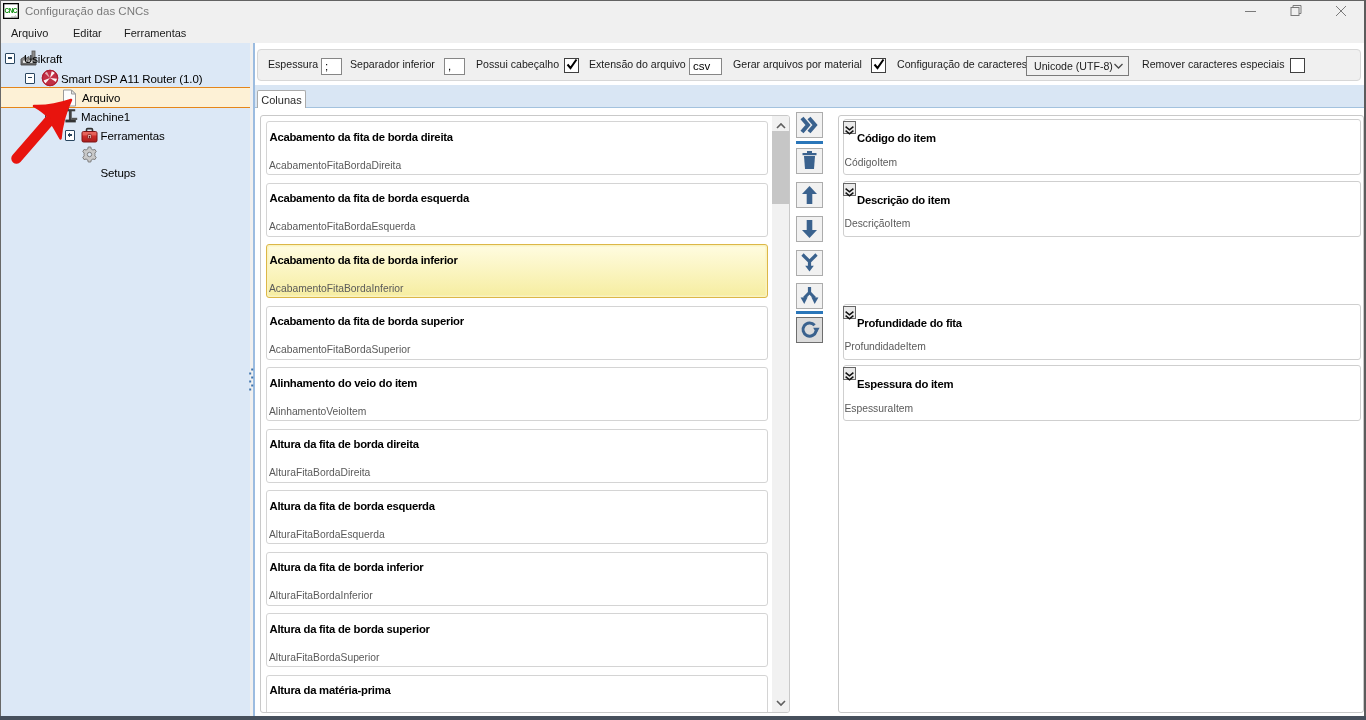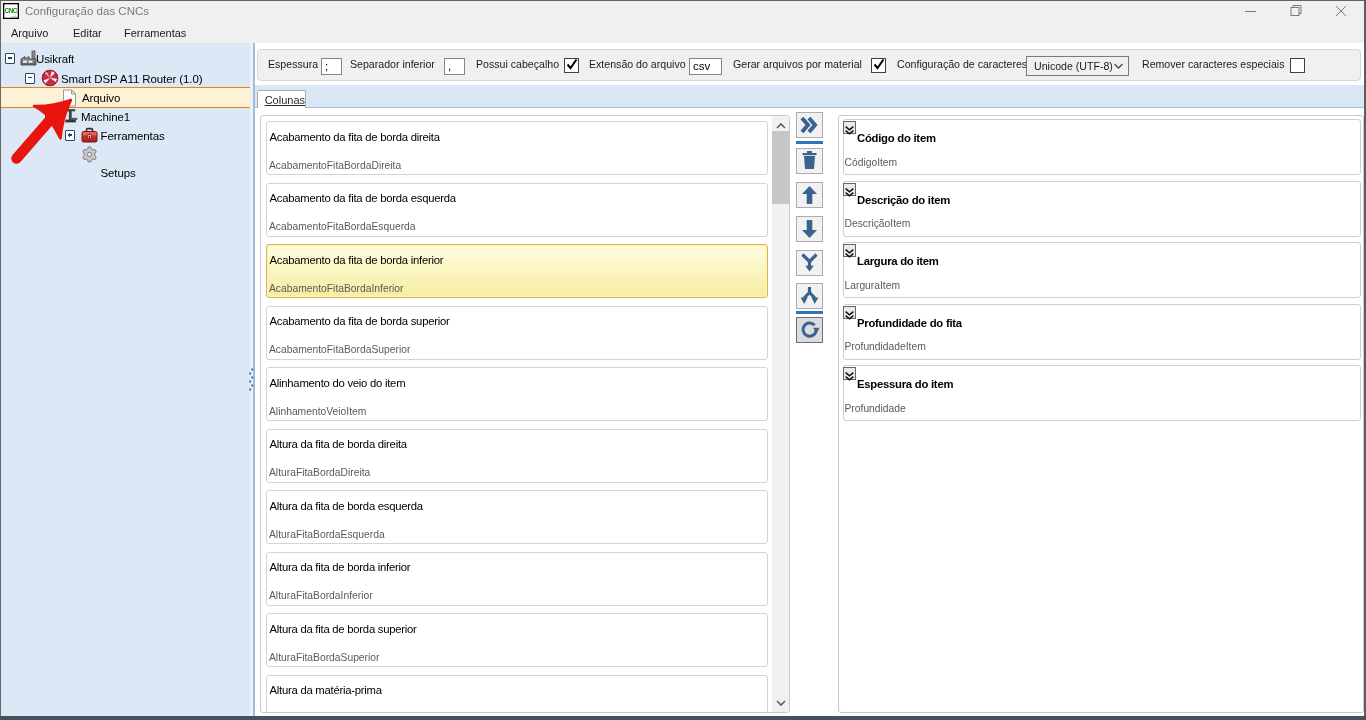--- a/index.html
+++ b/index.html
@@ -36,26 +36,26 @@
 #contentbg { left:255px; top:43px; width:1109px; height:673px; background:#fff; }
 #toolbar { left:257px; top:49px; width:1104px; height:32px; background:#f0f0f0; border:1px solid #d7d7d7; border-radius:4px; }
 .tblabel { top:57.5px; font-size:10.6px; color:#1b1b1b; white-space:nowrap; }
 .tbinput { top:58px; height:17px; background:#fff; border:1px solid #868686; font-size:11.5px; color:#000; padding-left:3px; line-height:15px; }
 .cb { top:58px; width:15px; height:15px; background:#fff; border:1.6px solid #404040; }
 .checkmark { position:absolute; left:0px; top:-2px; }
 #dropdown { left:1026px; top:56px; width:103px; height:20px; background:#f0f0f0; border:1px solid #7a7a7a; font-size:10.6px; color:#1b1b1b; line-height:18px; padding-left:7px; }
 
 
 #tabstrip { left:255px; top:85px; width:1109px; height:23px; background:#d9e6f4; border-bottom:1px solid #a3c2de; }
-#tab { left:257px; top:90px; width:49px; height:18px; background:#fff; border:1px solid #ababab; border-bottom:none; border-radius:2px 2px 0 0; font-size:11px; color:#2a2a2a; text-align:right; line-height:19px;text-decoration:underline; }
+#tab { left:257px; top:90px; width:49px; height:18px; background:#fff; border:1px solid #ababab; border-bottom:none; border-radius:2px 2px 0 0; font-size:11px; color:#2a2a2a; text-align:center; line-height:19px; }
 
 
 #midbox { left:260px; top:115px; width:530px; height:598px; background:#fff; border:1px solid #c9c9c9; border-radius:3px; overflow:hidden; }
 .card { position:absolute; left:5px; width:502px; height:54px; background:#fff; border:1px solid #d4d4d4; border-radius:3px; }
-.card .t { position:absolute; left:2.5px; top:8.5px; font-size:11.3px; letter-spacing:-0.25px; font-weight:normal; color:#000; white-space:nowrap; }
+.card .t { position:absolute; left:2.5px; top:8.5px; font-size:11.3px; letter-spacing:-0.25px; font-weight:bold; color:#000; white-space:nowrap; }
 .card .s { position:absolute; left:2px; top:37.5px; font-size:10.3px; color:#5a5a5a; white-space:nowrap; }
 .card.sel { background:linear-gradient(#fffce1, #f6eda0); border:1px solid #dcb747; box-shadow:0 0 0 1.5px #faf3c0 inset; }
 
 
 #mscroll { left:511px; top:0px; width:18px; height:596px; background:#f1f1f1; }
 #mthumb { left:0px; top:15px; width:18px; height:73px; background:#c6c6c6; }
 .schev { stroke:#5f5f5f; stroke-width:1.6; fill:none; }
 
 
 .abtn { left:796px; width:27px; height:26px; background:#f1f1f1; border:1px solid #acacac; }
@@ -125,21 +125,21 @@
  <path d="M 1 9 L 5 6.5 L 5 9 L 9 6.5 L 9 9 L 16 9 L 16 15 L 1 15 Z" fill="url(#fg)" stroke="#4d4d4d" stroke-width="0.9"></path>
  <rect x="3" y="10.5" width="4" height="2.4" fill="#e8e8e8"></rect>
  <rect x="8.5" y="10.5" width="4" height="2.4" fill="#e8e8e8"></rect>
  <defs>
       <linearGradient id="fg" x1="0" y1="0" x2="0" y2="1">
         <stop offset="0" stop-color="#9a9a9a"></stop>
         <stop offset="1" stop-color="#5f5f5f"></stop>
       </linearGradient>
     </defs>
 </svg>
-<div class="abs treetext" style="left:36px;top:53.3px">Usikraft</div>
+<div class="abs treetext" style="left:24px;top:53.3px">Usikraft</div>
 
 <svg class="abs" style="left:41px;top:69px" width="18" height="18" viewBox="0 0 18 18">
  <circle cx="9" cy="9" r="7.7" fill="#c23046" stroke="#b01f33" stroke-width="1"></circle>
  <path d="M 9 9 L 10.8 1.7 L 14.2 3.6 Z" fill="#fff" opacity="0.95"></path>
  <path d="M 9 9 L 16.3 9.8 L 15 13 Z" fill="#fff" opacity="0.95"></path>
  <path d="M 9 9 L 4.2 14.8 L 2.4 11.6 Z" fill="#fff" opacity="0.95"></path>
  <path d="M 9 9 L 3 3.6 L 5.5 2 Z" fill="#fff" opacity="0.6"></path>
  <circle cx="9" cy="9" r="7.7" fill="none" stroke="#b01f33" stroke-width="1.2"></circle>
 </svg>
 <div class="abs treetext" style="left:61px;top:72.5px">Smart DSP A11 Router (1.0)</div>
@@ -319,39 +319,32 @@
       <div class="t">Código do item</div>
       <div class="s">CódigoItem</div>
     </div>
  <div class="rcard" style="top:64.5px">
       <div class="chevbtn"><svg width="11" height="11" viewBox="0 0 11 11">
           <path d="M 1.6 1.6 L 5.5 4.8 L 9.4 1.6 M 1.6 5.7 L 5.5 8.9 L 9.4 5.7" fill="none" stroke="#111" stroke-width="1.5"></path>
         </svg></div>
       <div class="t">Descrição do item</div>
       <div class="s">DescriçãoItem</div>
     </div>
- <div class="rcard" style="top:126px">
-      <div class="chevbtn"><svg width="11" height="11" viewBox="0 0 11 11">
-          <path d="M 1.6 1.6 L 5.5 4.8 L 9.4 1.6 M 1.6 5.7 L 5.5 8.9 L 9.4 5.7" fill="none" stroke="#111" stroke-width="1.5"></path>
-        </svg></div>
-      <div class="t">Largura do item</div>
-      <div class="s">LarguraItem</div>
-    </div>
  <div class="rcard" style="top:187.5px">
       <div class="chevbtn"><svg width="11" height="11" viewBox="0 0 11 11">
           <path d="M 1.6 1.6 L 5.5 4.8 L 9.4 1.6 M 1.6 5.7 L 5.5 8.9 L 9.4 5.7" fill="none" stroke="#111" stroke-width="1.5"></path>
         </svg></div>
       <div class="t">Profundidade do fita</div>
       <div class="s">ProfundidadeItem</div>
     </div>
  <div class="rcard" style="top:249px">
       <div class="chevbtn"><svg width="11" height="11" viewBox="0 0 11 11">
           <path d="M 1.6 1.6 L 5.5 4.8 L 9.4 1.6 M 1.6 5.7 L 5.5 8.9 L 9.4 5.7" fill="none" stroke="#111" stroke-width="1.5"></path>
         </svg></div>
       <div class="t">Espessura do item</div>
-      <div class="s">Profundidade</div>
+      <div class="s">EspessuraItem</div>
     </div>
 </div>
 
 <div class="abs" id="topborder"></div>
 <div class="abs" id="leftborder"></div>
 <div class="abs" id="rightborder"></div>
 <div class="abs" id="bottomband"></div>
 
 </body></html>

